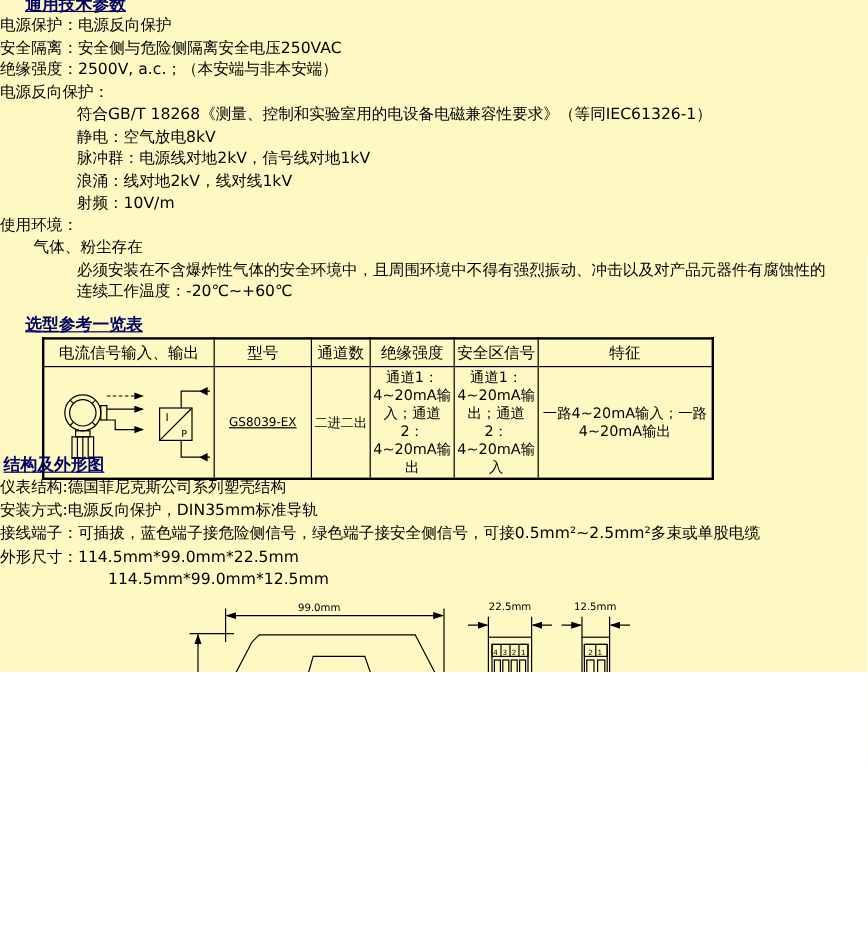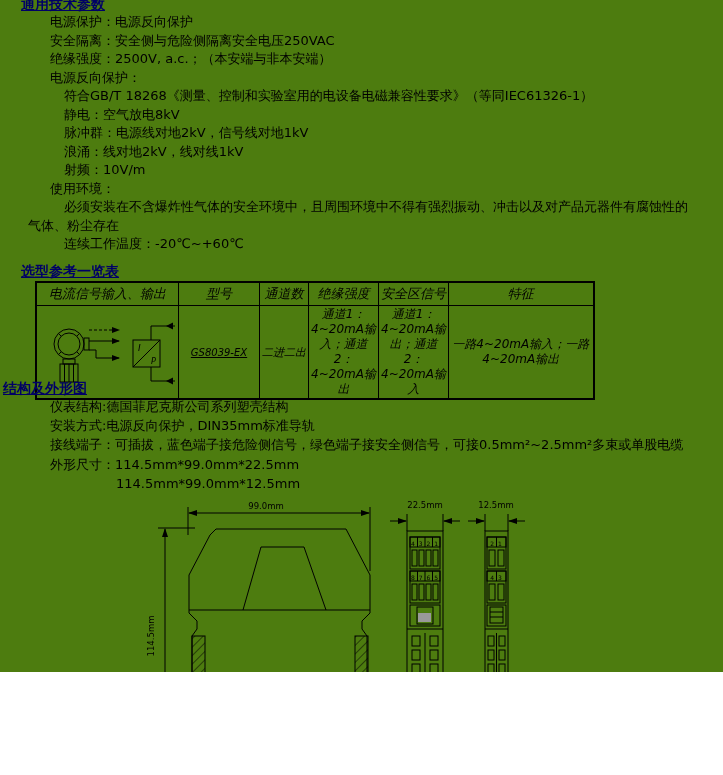--- a/index.html
+++ b/index.html
@@ -1,28 +1,28 @@
 <!DOCTYPE html>
 <html><head>
 <meta charset="utf-8">
 <style>
   html,body{margin:0;padding:0;background:#fff;}
   body{width:723px;height:775px;font-family:"DejaVu Sans","Liberation Sans",sans-serif;color:#000;}
-  .page{position:relative;width:723px;height:672px;overflow:hidden;background:#4d7c0f;}
+  .page{position:relative;width:723px;height:560px;overflow:hidden;background:#fef9c3;}
   .sec{font-size:14px;font-weight:bold;color:#000066;text-decoration:underline;line-height:18px;white-space:nowrap;}
   .ln{font-size:13px;line-height:18.5px;white-space:nowrap;}
   .i0{margin-left:28px}
-  .i1{margin-left:50px}
+  .i1{}
   .i2{margin-left:64px}
-  .isz{margin-left:116px}
+  .isz{margin-left:90px}
   #general{position:absolute;top:-5px;left:0;}
   #sel-title{position:absolute;top:262px;left:21px;}
   #sel-table{position:absolute;top:281px;left:35px;border-collapse:collapse;table-layout:fixed;}
   #sel-table th,#sel-table td{border:1px solid #000;text-align:center;vertical-align:middle;font-weight:normal;padding:1px 2px;overflow:hidden;}
-  #sel-table{border:2px solid #000;font-style:italic;}
+  #sel-table{border:2px solid #000;}
   #sel-table th{font-size:13px;height:20px;}
   #sel-table td{font-size:12px;line-height:15px;}
   #sel-table .row-main{height:74px;}
   .model{text-decoration:underline;font-size:10px;cursor:pointer;}
   .nowrapcell{white-space:nowrap;font-size:11px !important;}
   #structure{position:absolute;top:379px;left:0;}
   #structure .sec{margin-left:3px;}
   #structure .ln{line-height:19.2px;}
   #drawing{position:absolute;top:495px;left:140px;}
   svg{display:block;}
@@ -41,22 +41,22 @@
     <div class="ln i1">电源保护：电源反向保护</div>
     <div class="ln i1">安全隔离：安全侧与危险侧隔离安全电压250VAC</div>
     <div class="ln i1">绝缘强度：2500V, a.c.；（本安端与非本安端）</div>
     <div class="ln i1">电源反向保护：</div>
     <div class="ln i2">符合GB/T 18268《测量、控制和实验室用的电设备电磁兼容性要求》（等同IEC61326-1）</div>
     <div class="ln i2">静电：空气放电8kV</div>
     <div class="ln i2">脉冲群：电源线对地2kV，信号线对地1kV</div>
     <div class="ln i2">浪涌：线对地2kV，线对线1kV</div>
     <div class="ln i2">射频：10V/m</div>
     <div class="ln i1">使用环境：</div>
+    <div class="ln i0">气体、粉尘存在</div>
     <div class="ln i2">必须安装在不含爆炸性气体的安全环境中，且周围环境中不得有强烈振动、冲击以及对产品元器件有腐蚀性的</div>
-    <div class="ln i0">气体、粉尘存在</div>
     <div class="ln i2">连续工作温度：-20℃~+60℃</div>
   </div>
 
   <div id="sel-title" class="sec">选型参考一览表</div>
 
   <table id="sel-table">
     <colgroup>
       <col style="width:141px">
         <col style="width:81px">
         <col style="width:44px">

